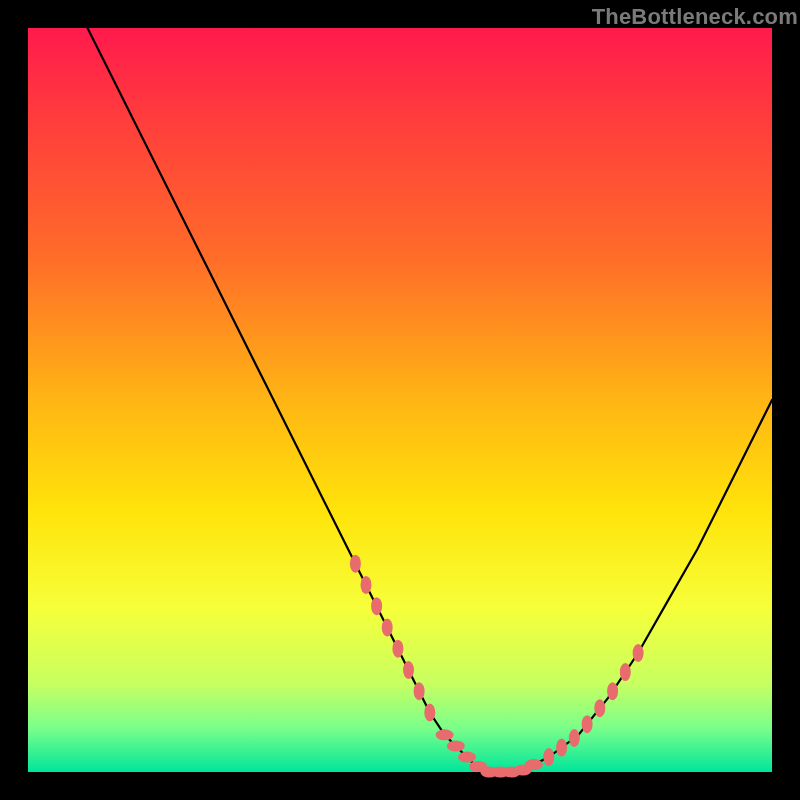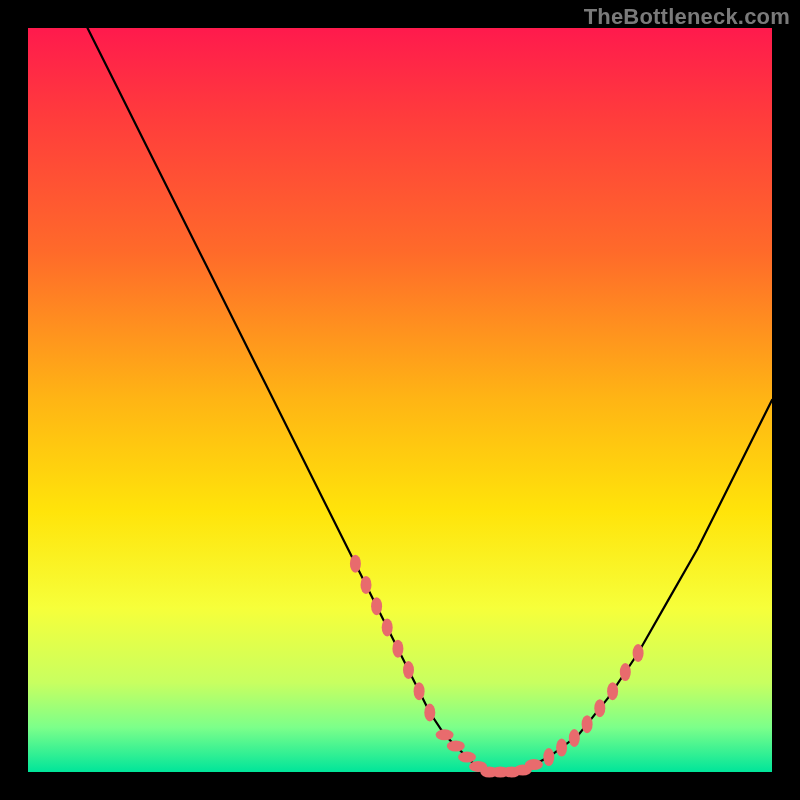--- a/index.html
+++ b/index.html
@@ -31,21 +31,21 @@
       #ffb514 50%,
       #ffe40a 65%,
       #f6ff3a 78%,
       #c8ff60 88%,
       #7cff8a 94%,
       #00e59a 100%);
   }
   .watermark {
     position: absolute;
     top: 4px;
-    right: 10px;
+    right: 2px;
     font-family: Arial, Helvetica, sans-serif;
     font-size: 22px;
     font-weight: bold;
     color: #7a7a7a;
     letter-spacing: 0.2px;
     user-select: none;
   }
   svg.curve {
     position: absolute;
     left: 0;

